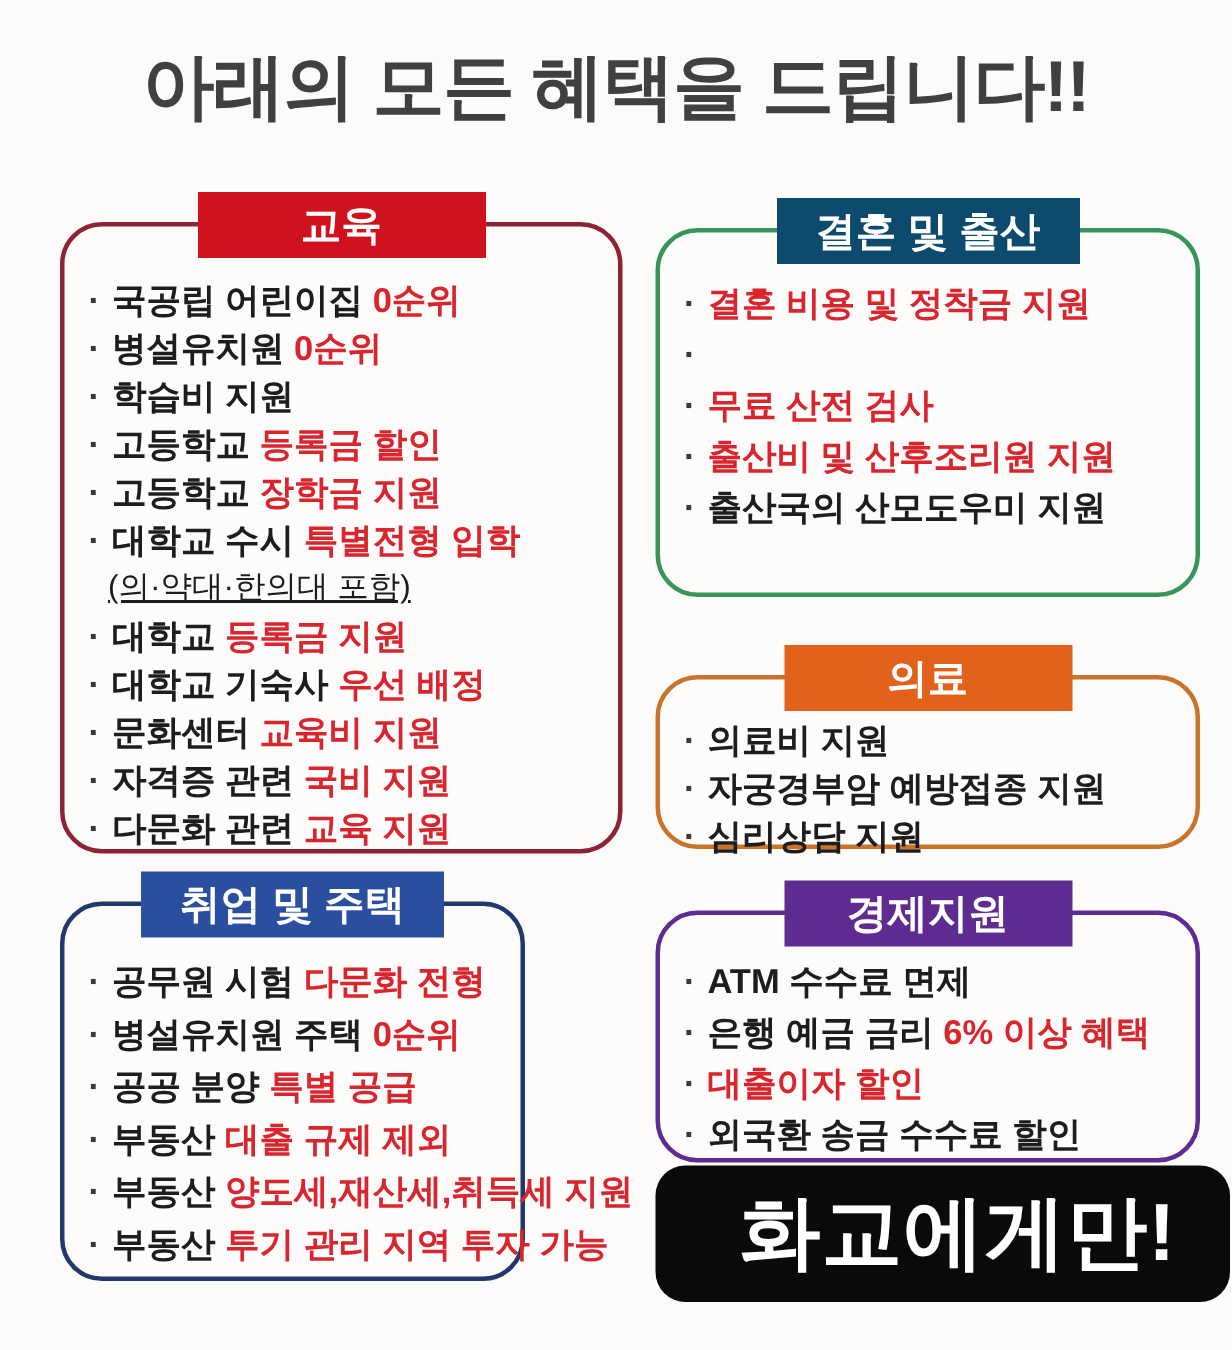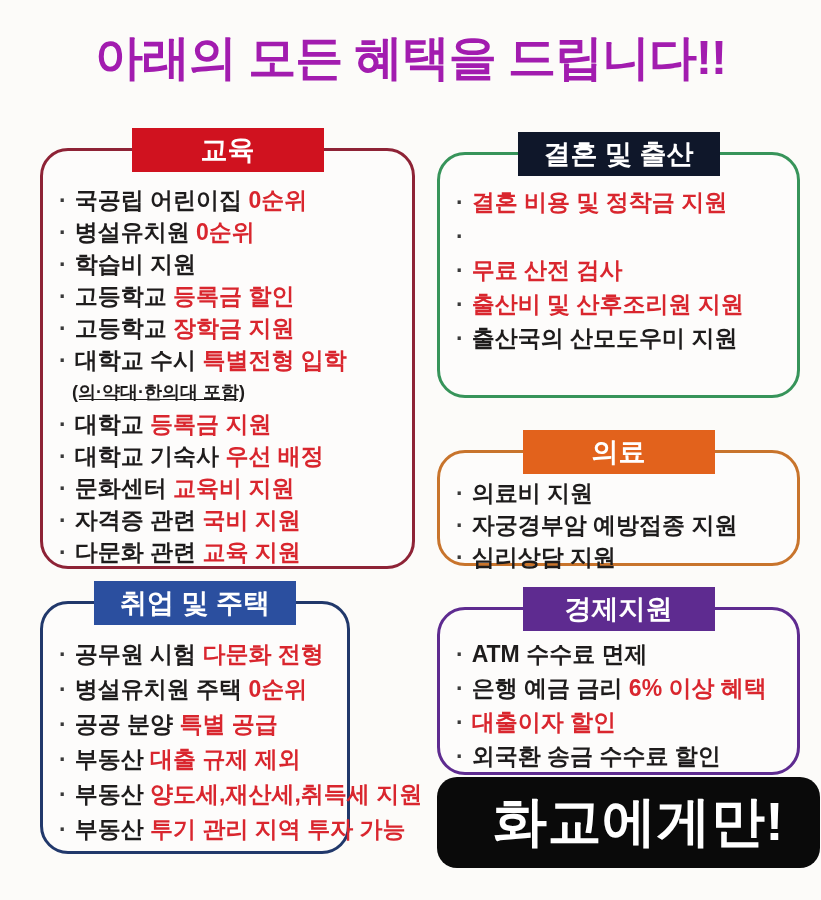--- a/index.html
+++ b/index.html
@@ -4,42 +4,42 @@
 <style>
   html,body{margin:0;padding:0;background:#ffffff;}
   .canvas{
     position:relative;width:821px;height:900px;margin:0 auto;
     background:#fcfbf9;overflow:hidden;
     font-family:"Liberation Sans","DejaVu Sans",sans-serif;
   }
   .poster-title{
     position:absolute;top:26px;left:0;width:100%;
     text-align:center;font-size:48px;font-weight:900;
-    color:#a21caf;letter-spacing:-1px;
+    color:#404040;letter-spacing:-1px;
   }
   .benefit-box{
     position:absolute;background:#fdfcfb;
     border:3px solid #14532d;border-radius:28px;
     box-sizing:border-box;
   }
   .box-header{
     position:absolute;top:-23px;left:50%;transform:translateX(-50%);
     color:#ffffff;font-size:27px;font-weight:800;line-height:1.35;
     padding:4px 26px;min-width:140px;text-align:center;white-space:nowrap;
   }
   .items{list-style:none;margin:0;padding:33px 10px 0 16px;}
   .item{
     display:flex;align-items:baseline;
     font-size:23px;font-weight:600;color:var(--tx,#1e1c1c);
     white-space:nowrap;
   }
   .bullet{margin-right:8px;font-weight:700;color:#3a3a3a;flex:0 0 auto;}
   .hl{color:var(--hl,#d9262e);font-weight:800;}
   .no-bullet{padding-left:13px;}
-  .u-note .txt{text-decoration:underline;font-size:18px;font-weight:700;}
+  .u-note .txt{text-decoration:underline;font-size:21px;font-weight:400;}
   #box-education{left:40px;top:148px;width:375px;height:421px;}
   #box-education .item{line-height:32px;}
   #box-marriage{left:437px;top:152px;width:363px;height:246px;}
   #box-marriage .items{padding-top:30px;}
   #box-marriage .item{line-height:34px;}
   #box-medical{left:437px;top:450px;width:363px;height:116px;}
   #box-medical .items{padding-top:24px;}
   #box-medical .item{line-height:32px;}
   #box-employment{left:40px;top:601px;width:310px;height:253px;}
   #box-employment .items{padding-top:33px;}
@@ -108,21 +108,21 @@
           <span class="txt"><span>자격증 관련 </span><span class="hl">국비 지원</span></span>
         </li>
         <li class="item">
           <span class="bullet">·</span>
           <span class="txt"><span>다문화 관련 </span><span class="hl">교육 지원</span></span>
         </li>
       </ul>
   </div>
 
   <div class="benefit-box" id="box-marriage" style="border-color: rgb(55, 148, 90);">
-    <div class="box-header" style="background: #0f172a;">결혼 및 출산</div>
+    <div class="box-header" style="background: #0c4a6e;">결혼 및 출산</div>
     <ul class="items">
         <li class="item">
           <span class="bullet">·</span>
           <span class="txt"><span class="hl">결혼 비용 및 정착금 지원</span></span>
         </li>
         <li class="item">
           <span class="bullet">·</span>
         </li>
         <li class="item">
           <span class="bullet">·</span>

